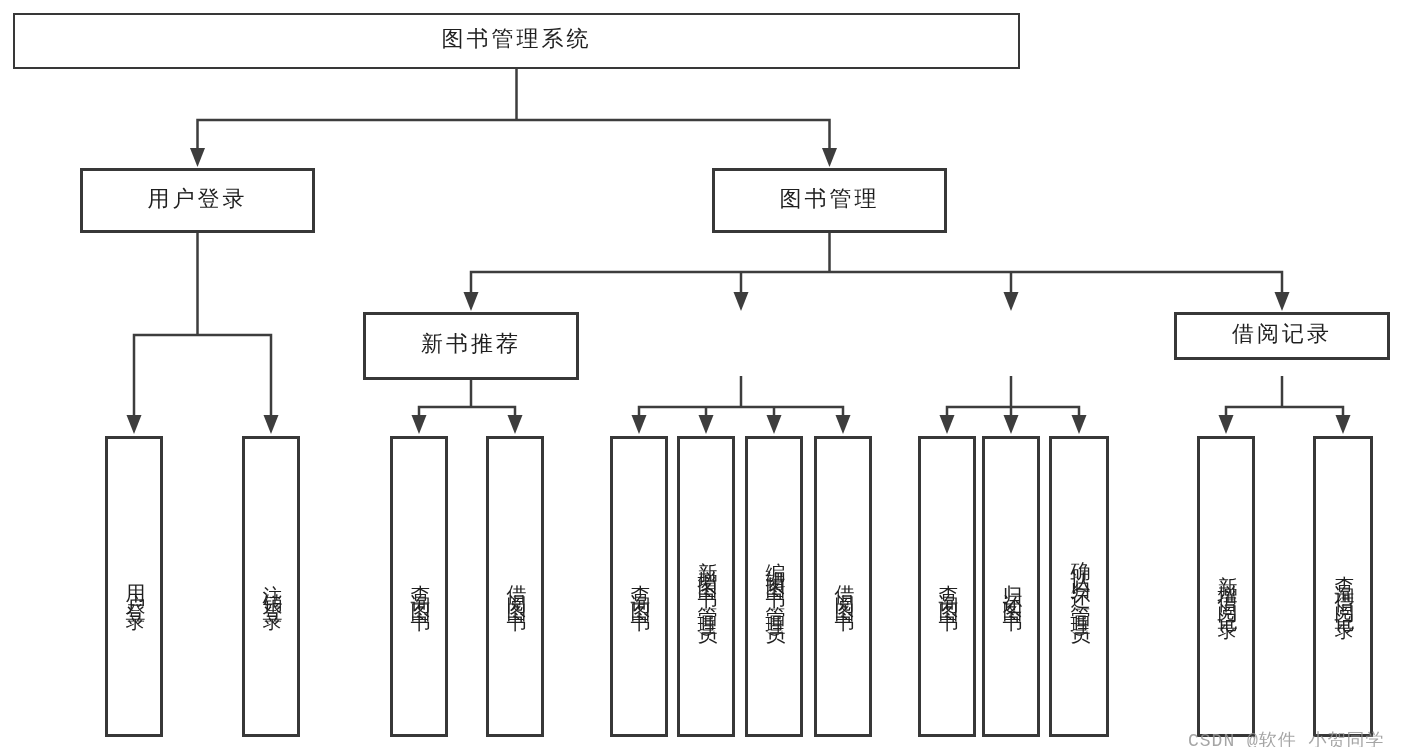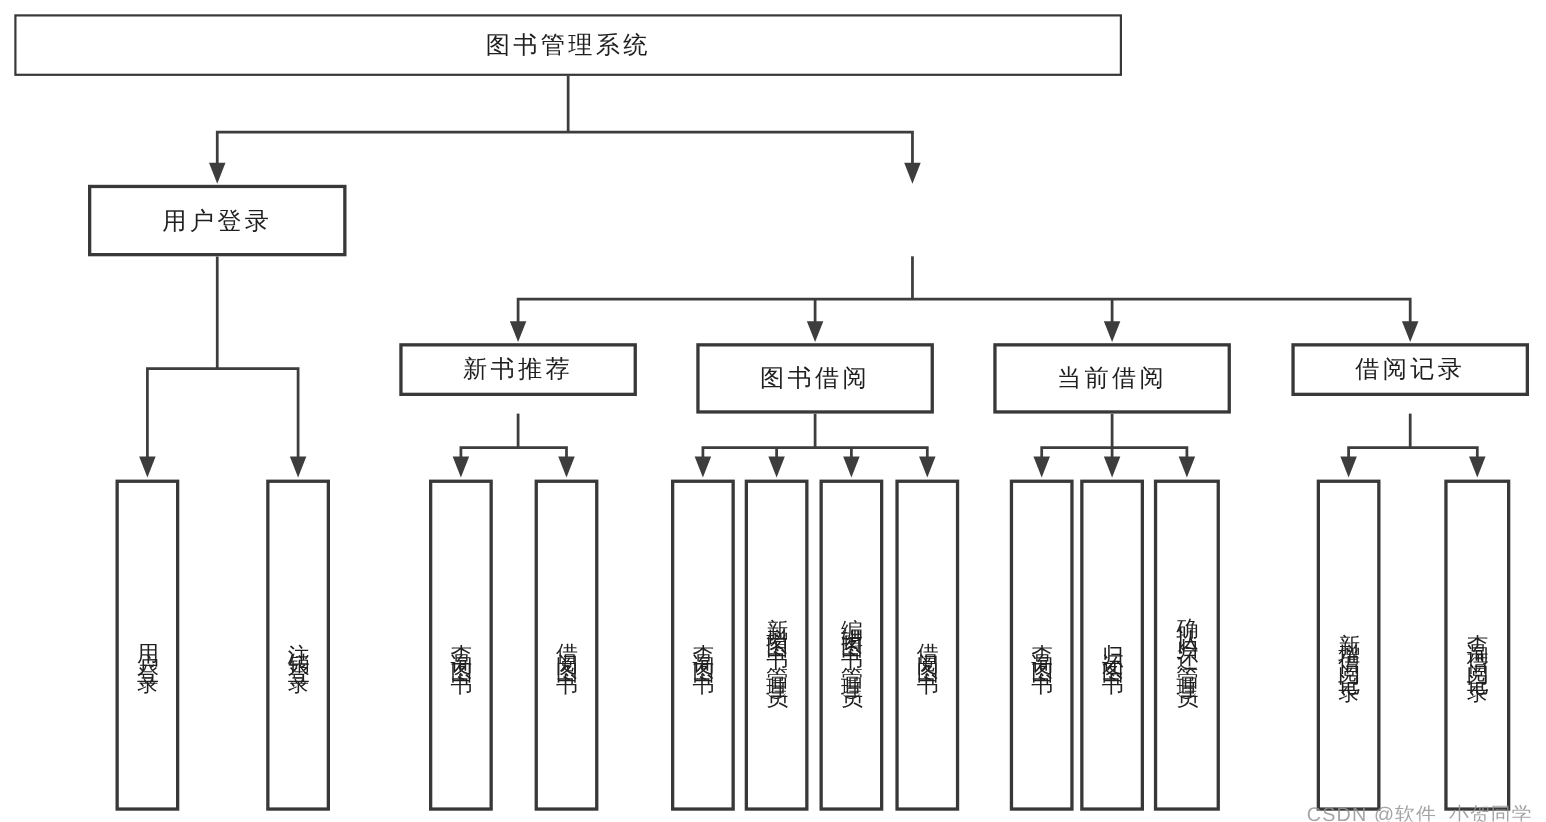--- a/index.html
+++ b/index.html
@@ -6,21 +6,21 @@
     --line-color:#3d3d3d;
     --box-border:#383838;
     --box-bg:#ffffff;
     --text-color:#1f1f1f;
     --watermark-color:#969696;
     --bg:#ffffff;
   }
   html,body{margin:0;padding:0;background:var(--bg);}
   .canvas{
     position:relative;width:1405px;height:747px;background:var(--bg);
-    overflow:hidden;font-family:Liberation Sans, sans-serif;color:var(--text-color);
+    overflow:hidden;font-family:Liberation Mono, monospace;color:var(--text-color);
   }
   .connectors{position:absolute;left:0;top:0;width:1405px;height:747px;pointer-events:none;}
   .connectors path{stroke:var(--line-color);stroke-width:2.5;fill:none;}
   .connectors polygon{fill:var(--line-color);stroke:none;}
   .box{
     position:absolute;box-sizing:border-box;background:var(--box-bg);
     border:3px solid var(--box-border);
     display:flex;align-items:center;justify-content:center;
     font-size:22px;letter-spacing:3px;line-height:1;z-index:2;
     white-space:nowrap;
@@ -91,29 +91,26 @@
     </g>
   </svg>
 
   <div class="box root" style="left:13px;top:13px;width:1007px;height:56px">
     <span>图书管理系统</span>
   </div>
 
   <div class="box" style="left:80px;top:168px;width:235px;height:65px">
     <span>用户登录</span>
   </div>
+  <div class="box" style="left:712px;top:168px;width:235px;height:65px">
+    <span>图书管理</span>
+  </div>
 
-  <div class="box" style="left:363px;top:312px;width:216px;height:48px">
+  <div class="box" style="left:363px;top:312px;width:216px;height:68px">
     <span>新书推荐</span>
-  </div>
-  <div class="box" style="left:633px;top:312px;width:216px;height:64px">
-    <span>图书借阅</span>
-  </div>
-  <div class="box" style="left:903px;top:312px;width:216px;height:64px">
-    <span>当前借阅</span>
   </div>
   <div class="box" style="left:1174px;top:312px;width:216px;height:48px">
     <span>借阅记录</span>
   </div>
 
   <div class="vbox" style="left:105px;top:436px;width:58px;height:301px">
     <span class="vtext">用户登录</span>
   </div>
   <div class="vbox" style="left:242px;top:436px;width:58px;height:301px">
     <span class="vtext">注销登录</span>

